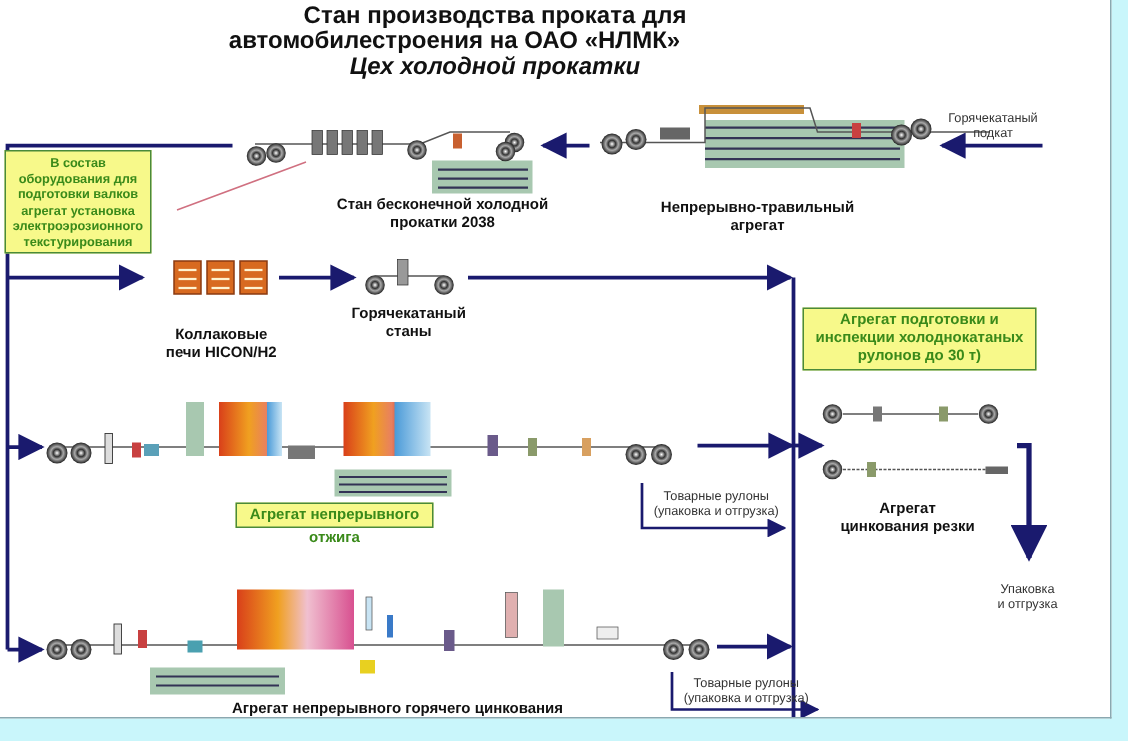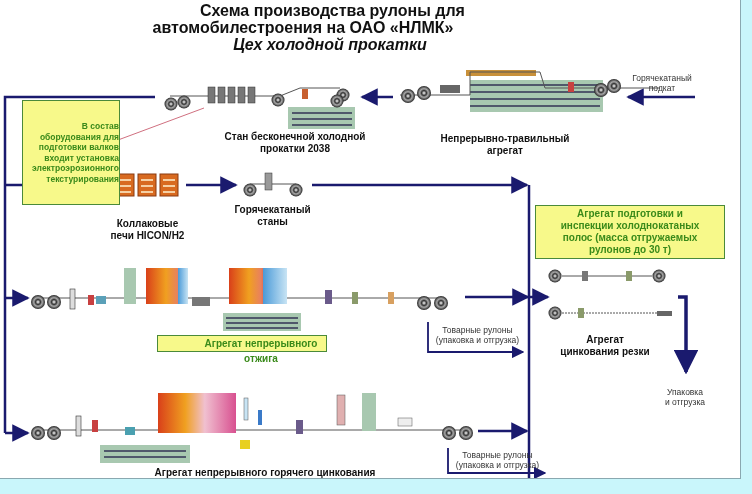--- a/index.html
+++ b/index.html
@@ -7,21 +7,21 @@
          font-family:"Liberation Sans", sans-serif; }
   #panel { position:absolute; left:0; top:0; width:740px; height:478px; background:#ffffff;
            border-right:1px solid #8aa8b0; border-bottom:1px solid #8aa8b0; }
   #diagram { position:absolute; left:0; top:0; }
   .t { position:absolute; text-align:center; color:#111; font-weight:bold; white-space:nowrap; }
   .title { font-size:16px; line-height:17px; left:160px; top:2px; width:300px; }
   .title .l3 { font-style:italic; }
   .lbl { font-size:10px; line-height:12px; }
   .sm { font-size:8.5px; line-height:10px; font-weight:normal; color:#333; }
   .gbox { position:absolute; background:#f7f98a; border:1.5px solid #4a8a3a; color:#3a8a1a;
-          font-weight:bold; text-align:center;padding-left:38px; }
+          font-weight:bold; text-align:center; }
 </style>
 </head>
 <body>
 
 <div id="panel">
   <svg id="diagram" width="740" height="478">
     <defs>
       <marker id="ah" viewBox="0 0 10 10" refX="9" refY="5" markerWidth="7" markerHeight="7" orient="auto">
         <path d="M0,0 L10,5 L0,10 z" fill="#1a1a6e"></path>
       </marker>
@@ -189,21 +189,21 @@
       <rect x="582" y="271" width="6" height="10" fill="#777"></rect>
         <rect x="626" y="271" width="6" height="10" fill="#8a9a6a"></rect>
       <circle cx="555" cy="313" r="6.5" fill="url(#coil)"></circle>
       <polyline points="562,313 660,313" fill="none" stroke="#555" stroke-width="1" stroke-dasharray="2,1"></polyline>
       <rect x="578" y="308" width="6" height="10" fill="#8a9a6a"></rect>
       <rect x="657" y="311" width="15" height="5" fill="#666"></rect>
     </g>
   </svg>
 
   <div class="t title">
-    <div style="padding-left:40px">Схема производства рулоны для</div>
+    <div style="padding-left:40px">Стан производства проката для</div>
     <div style="margin-left:-14px">автомобилестроения на ОАО «НЛМК»</div>
     <div class="l3" style="padding-left:40px">Цех холодной прокатки</div>
   </div>
 
   <div class="t lbl" style="left:430px;top:133px;width:150px;">
     <div>Непрерывно-травильный</div>
     <div>агрегат</div>
   </div>
   <div class="t lbl" style="left:220px;top:131px;width:150px;">
     <div>Стан бесконечной холодной</div>
@@ -216,33 +216,32 @@
   <div class="t lbl" style="left:225px;top:204px;width:95px;">
     <div>Горячекатаный</div>
     <div>станы</div>
   </div>
   <div class="t lbl" style="left:145px;top:467px;width:240px;">Агрегат непрерывного горячего цинкования</div>
   <div class="t lbl" style="left:555px;top:334px;width:100px;">
     <div>Агрегат</div>
     <div>цинкования резки</div>
   </div>
 
-  <div class="gbox" style="left:22px;top:100px;width:96px;font-size:8.5px;line-height:10.5px;padding:20px 0;text-align:right;">
+  <div class="gbox" style="left:3px;top:100px;width:96px;font-size:8.5px;line-height:10.5px;padding:2px 0;">
     <div>В состав</div>
     <div>оборудования для</div>
     <div>подготовки валков</div>
-    <div>входит установка</div>
+    <div>агрегат установка</div>
     <div>электроэрозионного</div>
     <div>текстурирования</div>
   </div>
   <div class="gbox" style="left:157px;top:335px;width:130px;height:15px;font-size:10px;line-height:15px;">Агрегат непрерывного отжига</div>
-  <div class="gbox" style="left:535px;top:205px;width:154px;font-size:10px;line-height:12px;padding:2px 17px;">
+  <div class="gbox" style="left:535px;top:205px;width:154px;font-size:10px;line-height:12px;padding:2px 0;">
     <div>Агрегат подготовки и</div>
     <div>инспекции холоднокатаных</div>
-    <div>полос (масса отгружаемых</div>
     <div>рулонов до 30 т)</div>
   </div>
 
   <div class="t sm" style="left:622px;top:73px;width:80px;">
     <div>Горячекатаный</div>
     <div>подкат</div>
   </div>
   <div class="t sm" style="left:430px;top:325px;width:95px;">
     <div>Товарные рулоны</div>
     <div>(упаковка и отгрузка)</div>

